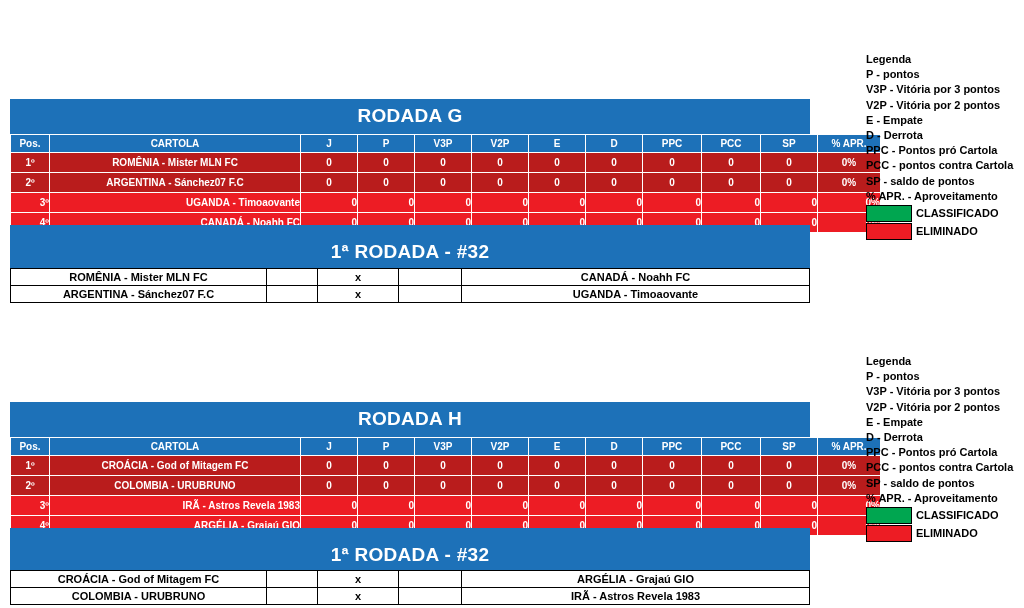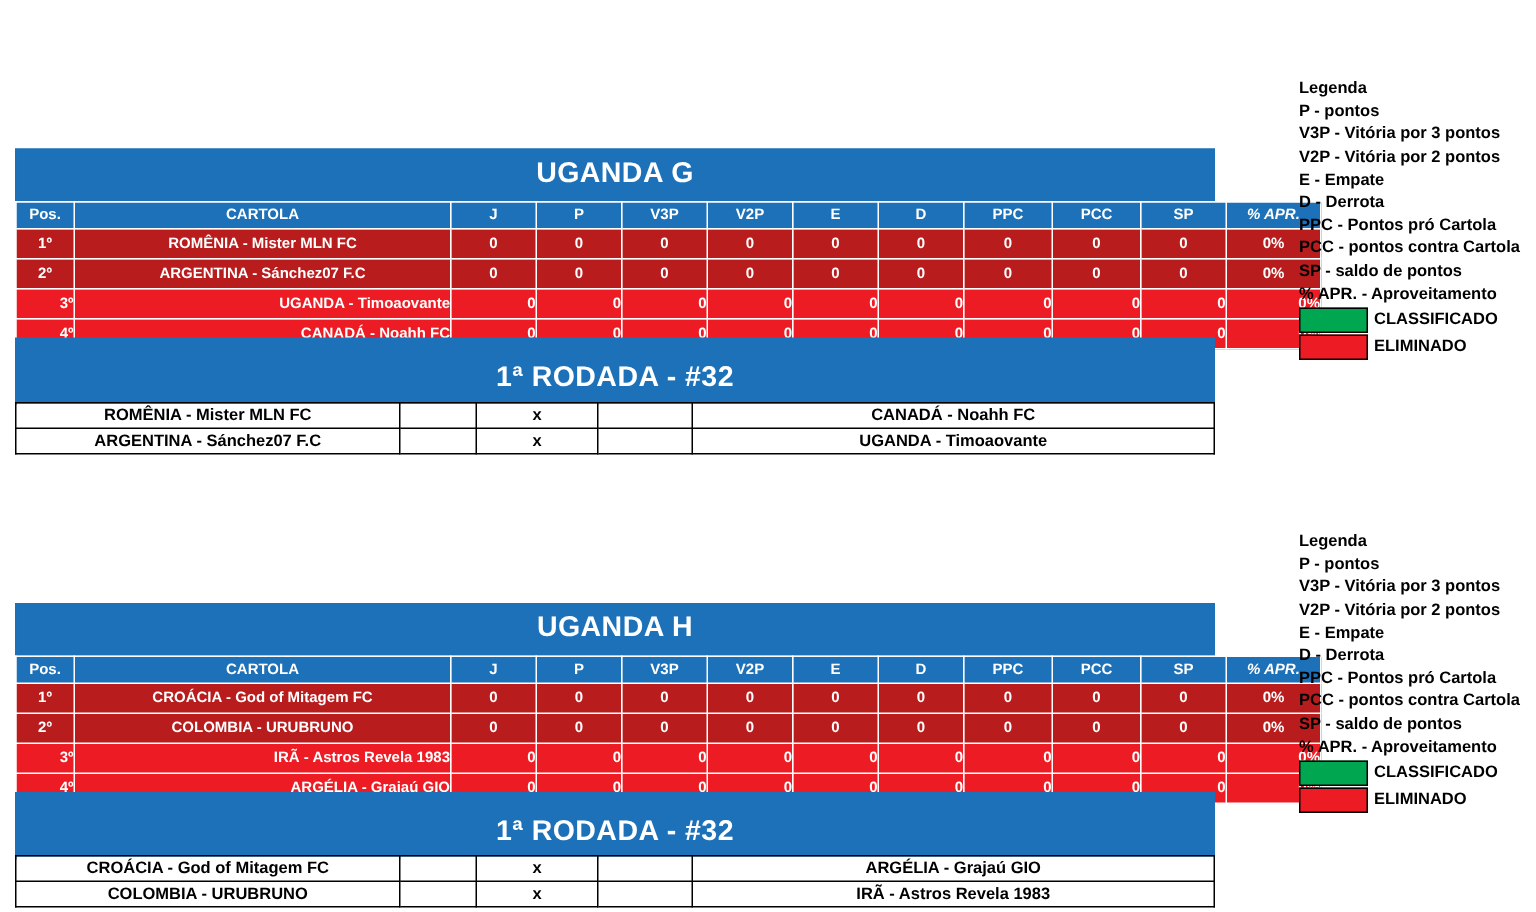--- a/index.html
+++ b/index.html
@@ -51,21 +51,21 @@
     text-align: center;
     padding: 3px 0;
     height: 13px;
   }
   tr.qualified td { background: #b91c1c; }
   tr.eliminated td { background: #ed1c24; text-align: right; }
   .col-pos { width: 38px; }
   .col-team { width: 250px; }
   .col-num { width: 56px; }
   .col-ppc { width: 58px; }
-  .col-apr { width: 62px; font-style: italic; }
+  .col-apr { width: 62px; }
   .round-title {
     background: #1d71b8;
     color: #ffffff;
     font-size: 19px;
     font-weight: bold;
     text-align: center;
     padding: 16px 0 7px 0;
     letter-spacing: 0.3px;
   }
   table.fixtures {
@@ -111,21 +111,21 @@
     flex: none;
   }
   .swatch.green { background: #00a650; }
   .swatch.red { background: #ed1c24; }
   .swatch-label { font-size: 11px; font-weight: bold; }
 </style>
 </head>
 <body>
 
 <div class="group-block" style="top: 99px;">
-  <div class="group-title">UGANDA G</div>
+  <div class="group-title">RODADA G</div>
   <table class="standings">
     <thead>
       <tr>
         <th class="col-pos">Pos.</th>
         <th class="col-team">CARTOLA</th>
         <th class="col-num">J</th>
         <th class="col-num">P</th>
         <th class="col-num">V3P</th>
         <th class="col-num">V2P</th>
         <th class="col-num">E</th>
@@ -216,21 +216,21 @@
         <td class="fx-gap"></td>
         <td class="fx-x">x</td>
         <td class="fx-gap2"></td>
         <td>UGANDA - Timoaovante</td>
       </tr>
     </tbody>
   </table>
 </div>
 
 <div class="group-block" style="top: 402px;">
-  <div class="group-title">UGANDA H</div>
+  <div class="group-title">RODADA H</div>
   <table class="standings">
     <thead>
       <tr>
         <th class="col-pos">Pos.</th>
         <th class="col-team">CARTOLA</th>
         <th class="col-num">J</th>
         <th class="col-num">P</th>
         <th class="col-num">V3P</th>
         <th class="col-num">V2P</th>
         <th class="col-num">E</th>

